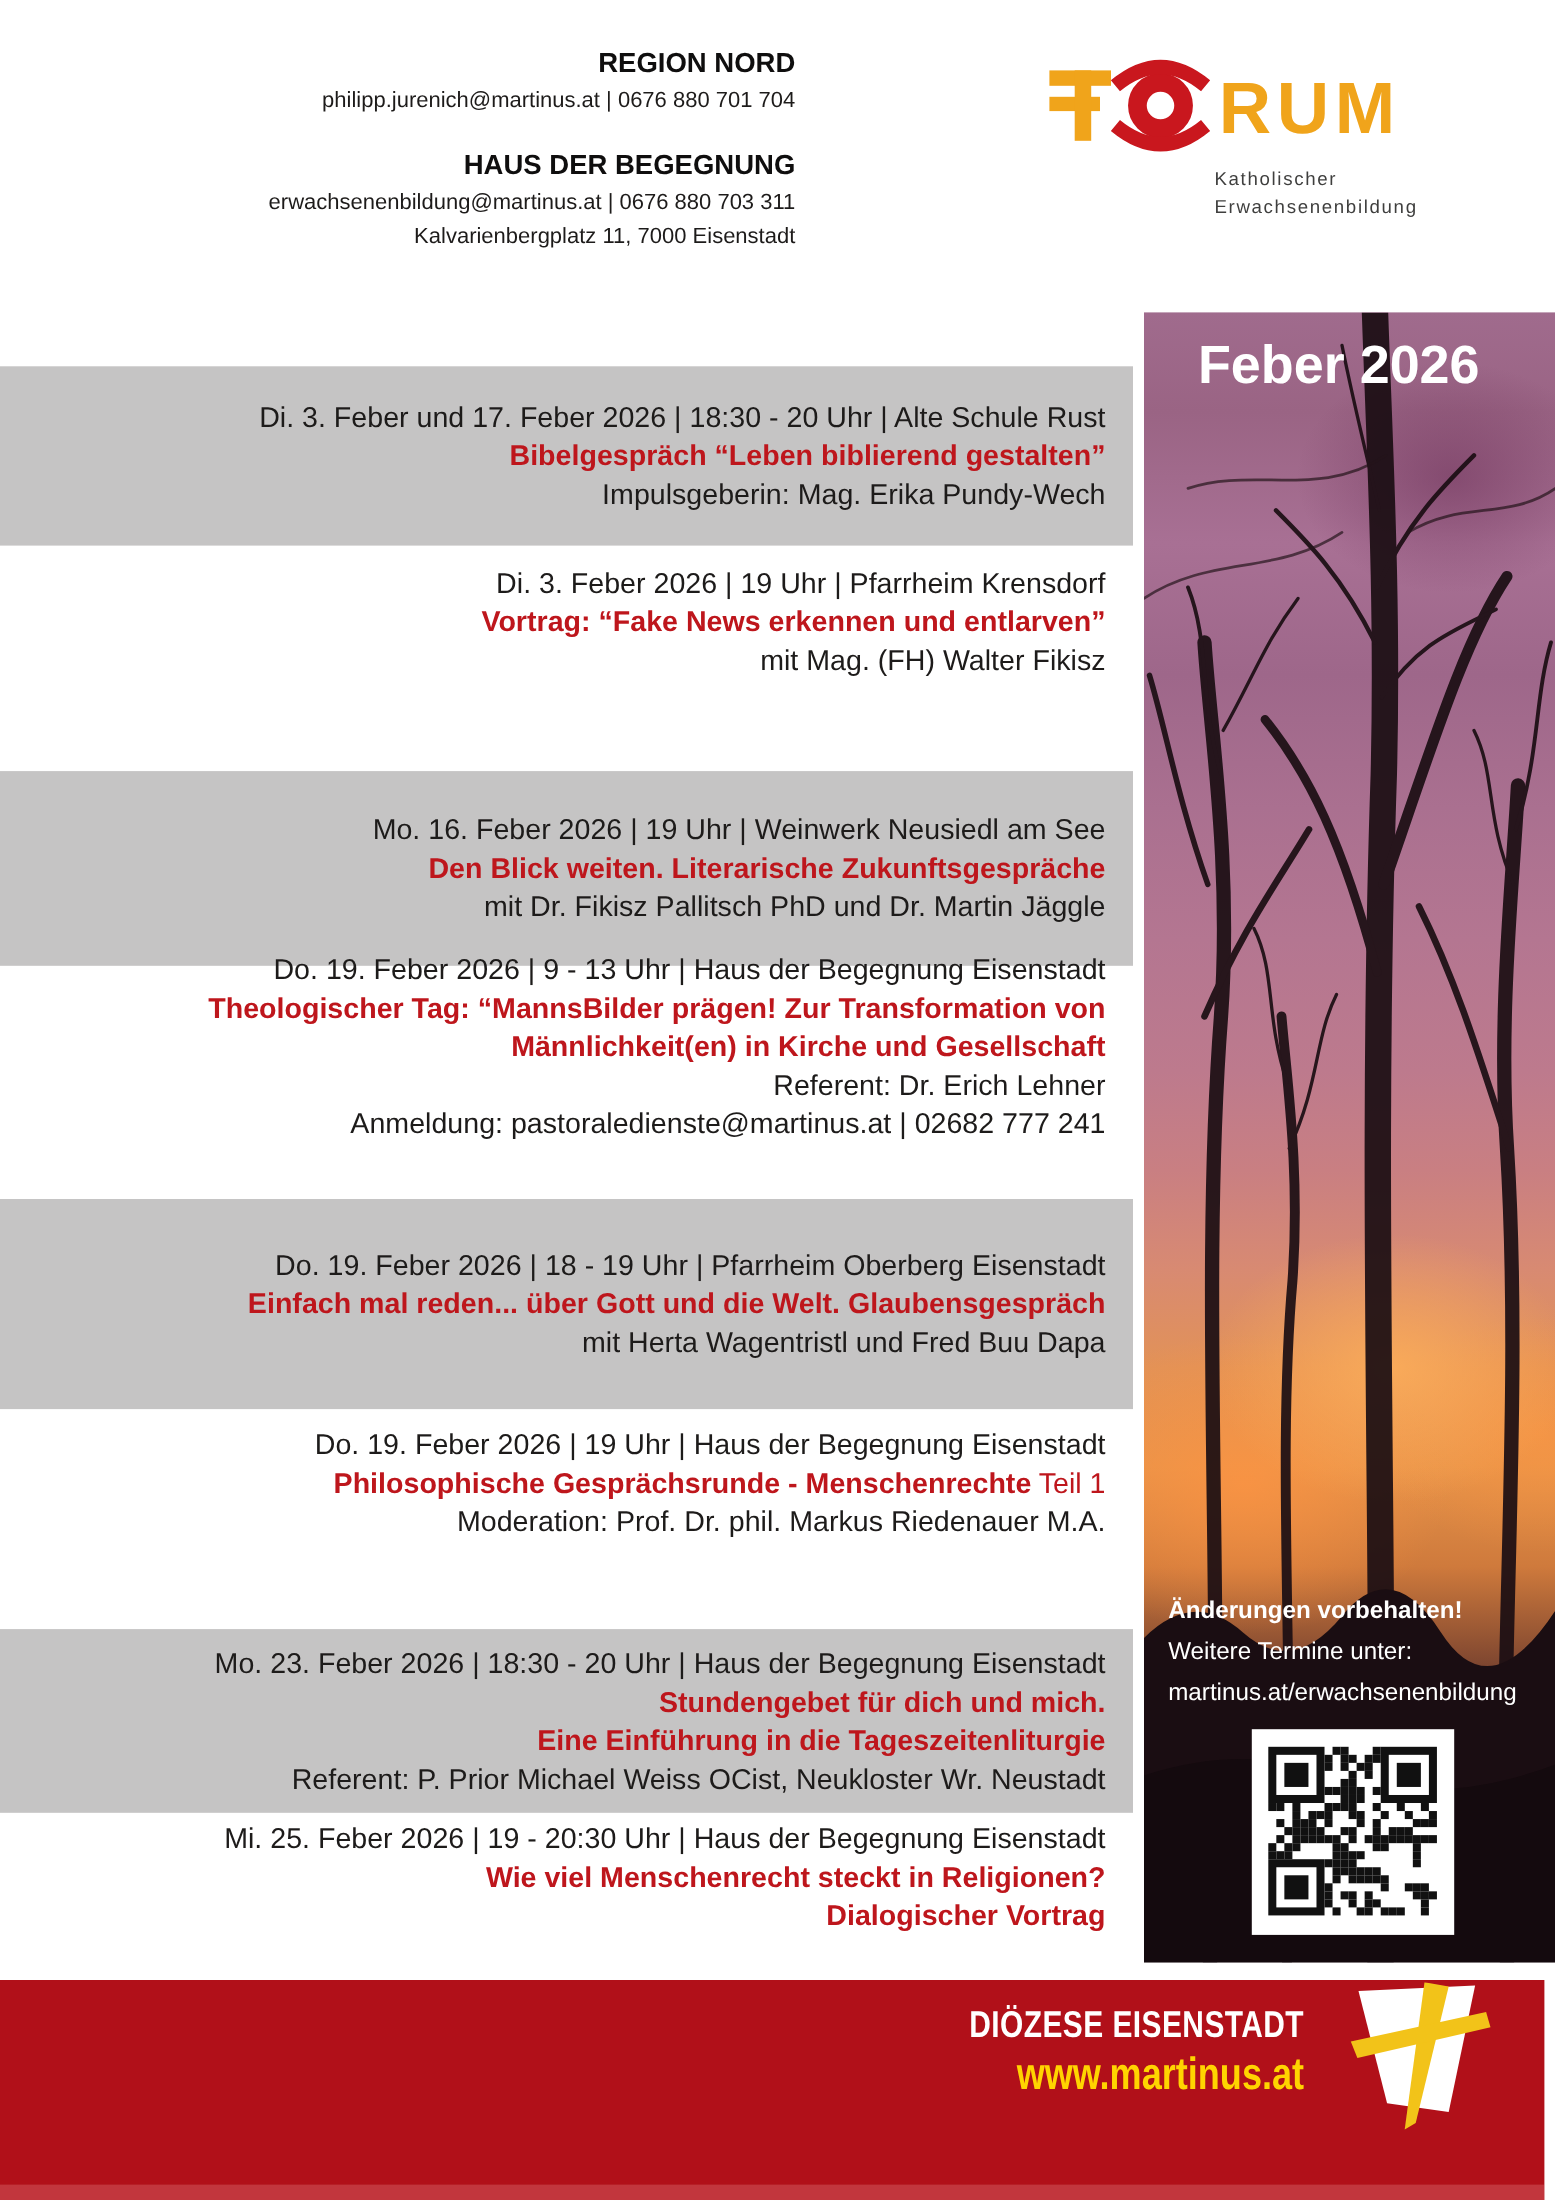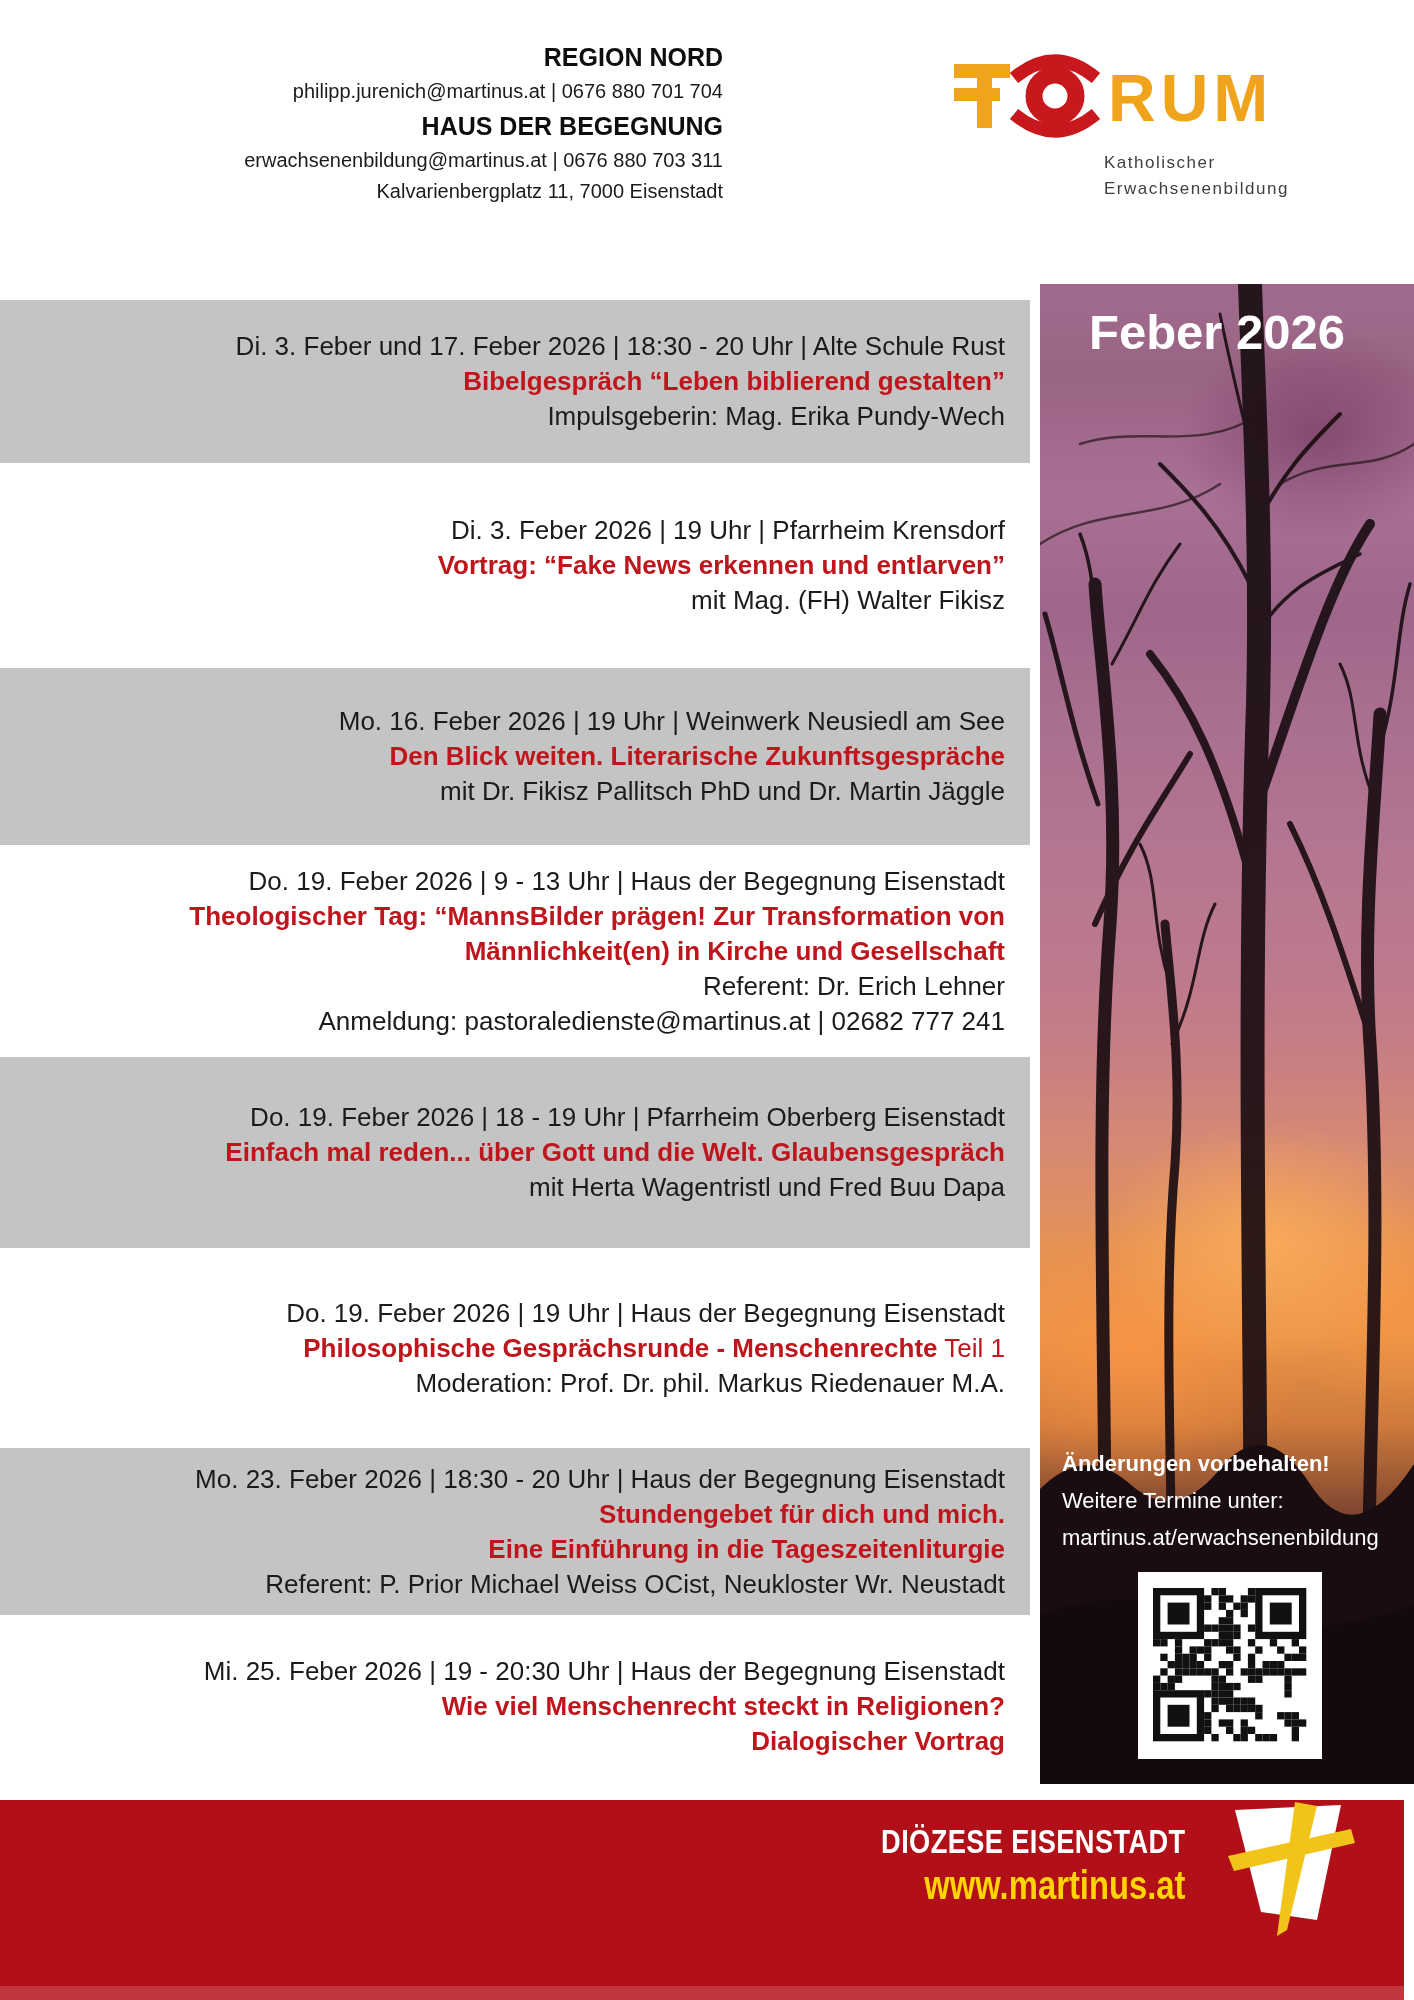--- a/index.html
+++ b/index.html
@@ -4,33 +4,33 @@
 <title>Flyer</title>
 <style>
   html,body{margin:0;padding:0;background:#ffffff;}
   .page{position:relative;width:1414px;height:2000px;background:#ffffff;overflow:hidden;
         font-family:"Liberation Sans",sans-serif;}
 
   
   .header-block{position:absolute;top:40px;left:0;width:723px;text-align:right;color:#1d1b1a;}
   .h-title{font-size:25px;font-weight:700;line-height:34px;color:#0f0e0e;}
   .h-sub{font-size:20px;line-height:34px;}
-  .h-title2{line-height:36px;}
+  .h-title2{margin-top:24px;line-height:36px;}
   .h-sub2{line-height:32px;}
   .h-sub3{line-height:30px;}
 
   .brand{position:absolute;left:952px;top:28px;width:360px;height:180px;}
   .brand-sub{position:absolute;left:1104px;top:150px;font-size:17px;letter-spacing:1.5px;
              color:#3f3f3e;line-height:26px;}
 
   
   .event-list{position:absolute;left:0;top:0;width:1030px;height:2000px;}
   .event-block{position:absolute;left:0;width:1030px;display:flex;flex-direction:column;
                justify-content:center;text-align:right;padding-right:25px;box-sizing:border-box;}
-  .event-block.shaded{background:#c5c4c4;}
+  .event-block.shaded{background:#c5c4c4;margin-top:33px;}
   .ev-line{font-size:26px;line-height:35px;white-space:nowrap;}
   .seg-date{color:#1d1b1a;}
   .seg-title{color:#be161c;font-weight:700;}
   .seg-title-light{color:#be161c;font-weight:400;}
   .seg-detail{color:#1d1b1a;}
 
   
   .photo{position:absolute;left:1040px;top:284px;width:410px;height:1500px;overflow:hidden;
     background:
       radial-gradient(ellipse 200px 150px at 68% 10%, rgba(104,44,84,.5), rgba(104,44,84,0) 70%),

